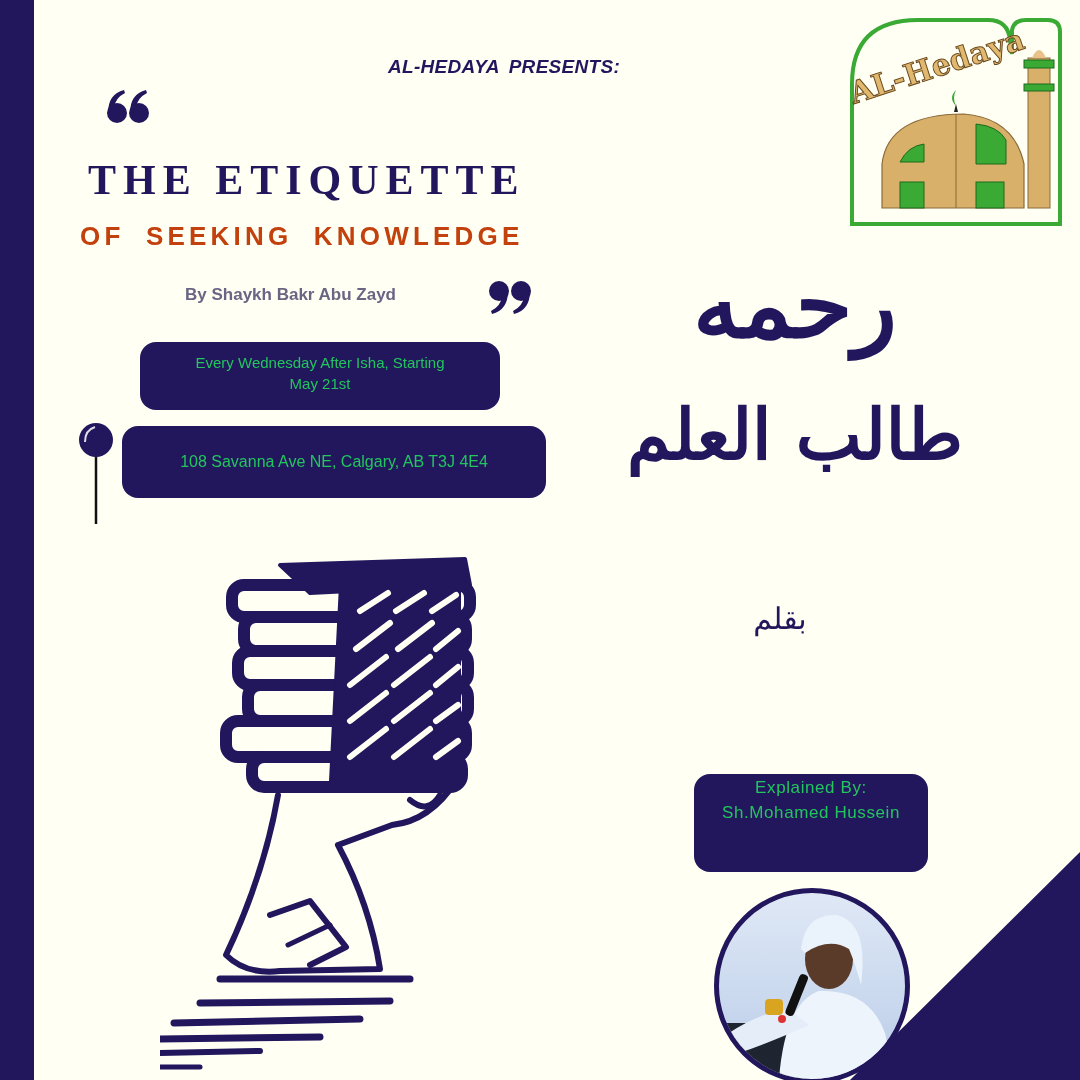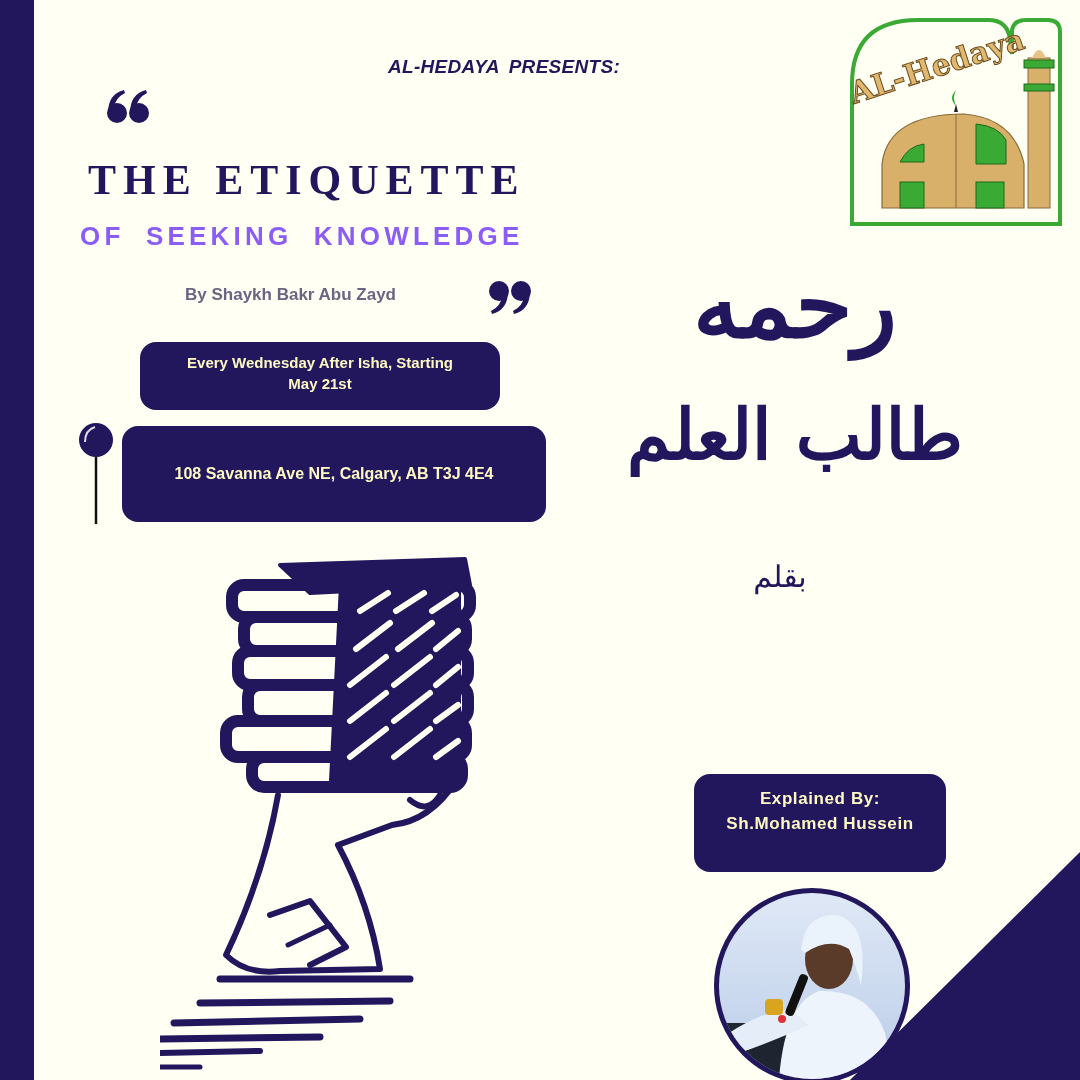--- a/index.html
+++ b/index.html
@@ -16,48 +16,48 @@
       letter-spacing:0.3px; word-spacing:4px; color:#22175c;font-style:italic;
     }
     .quote-open { position:absolute; left:106px; top:86px; width:44px; height:40px; }
     .quote-close { position:absolute; left:488px; top:278px; width:44px; height:40px; }
     .title1 {
       position:absolute; left:88px; top:156px; font-size:42px; font-weight:700;
       letter-spacing:7px; color:#22175c;font-family:Liberation Serif, serif;
     }
     .title2 {
       position:absolute; left:80px; top:221px; font-size:26px; font-weight:700;
-      letter-spacing:4.2px; word-spacing:10px; color:#8b5cf6;
+      letter-spacing:4.2px; word-spacing:10px; color:#c2410c;
     }
     .byline {
       position:absolute; left:185px; top:285px; font-size:17px; font-weight:700;
       color:#6a6583;
     }
     .pill {
-      position:absolute; background:#22175c; color:#fef9c3; border-radius:16px;
+      position:absolute; background:#22175c; color:#22c55e; border-radius:16px;
       display:flex; flex-direction:column; align-items:center; justify-content:center;
-      font-weight:700; text-align:left;
+      font-weight:400; text-align:left;
     }
     .pill-schedule { left:140px; top:342px; width:360px; height:68px; font-size:15px; line-height:21px; justify-content:flex-start; padding-top:10px; box-sizing:border-box; }
-    .pill-address { left:122px; top:426px; width:424px; height:96px; font-size:16px; }
-    .pill-explained { left:694px; top:774px; width:252px; height:98px; font-size:17px; line-height:25px; letter-spacing:0.6px; justify-content:flex-start; padding-top:12px; box-sizing:border-box; }
+    .pill-address { left:122px; top:426px; width:424px; height:72px; font-size:16px; }
+    .pill-explained { left:694px; top:774px; width:234px; height:98px; font-size:17px; line-height:25px; letter-spacing:0.6px; justify-content:flex-start; padding-top:1px; box-sizing:border-box; }
     .pin { position:absolute; left:76px; top:422px; width:40px; height:104px; }
     .logo { position:absolute; left:848px; top:14px; width:216px; height:216px; }
     .arabic-title {
       position:absolute; left:585px; top:240px; width:420px; text-align:center;
       font-family:"DejaVu Serif", serif; color:#22175c; font-weight:700;
       direction:rtl;
     }
     .arabic-title .l1 { font-size:92px; line-height:130px; display:block; }
     .arabic-title .l2 { font-size:70px; line-height:130px; display:block; }
     .arabic-author {
       position:absolute; left:620px; top:555px; width:320px; text-align:center;
       font-family:"DejaVu Serif", serif; color:#22175c; direction:rtl;
     }
-    .arabic-author .a1 { display:block; font-size:30px; line-height:44px; }
+    .arabic-author .a1 { display:block; font-size:30px; line-height:44px;margin-top:42px; }
     .arabic-author .a2 { display:block; font-size:40px; line-height:66px; font-weight:700; }
     .arabic-author .a3 { display:block; font-size:28px; line-height:50px; }
     .illustration { position:absolute; left:160px; top:545px; width:330px; height:535px; }
     .photo {
       position:absolute; left:714px; top:888px; width:196px; height:196px; border-radius:50%;
       border:5px solid #22175c; box-sizing:border-box; overflow:hidden;
       background:linear-gradient(180deg,#dfe8f6 0%,#c9d8ee 60%,#b7c9e6 100%);
     }
   </style>
 </head>

